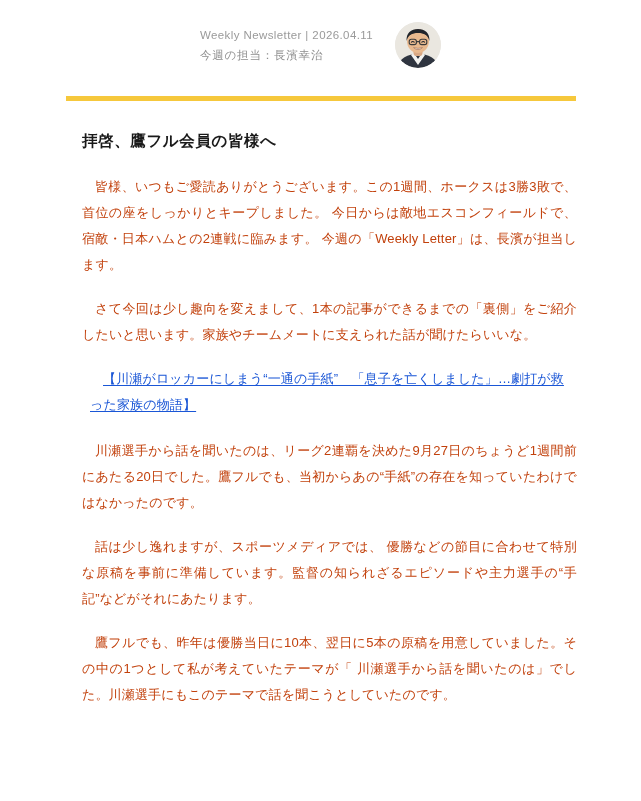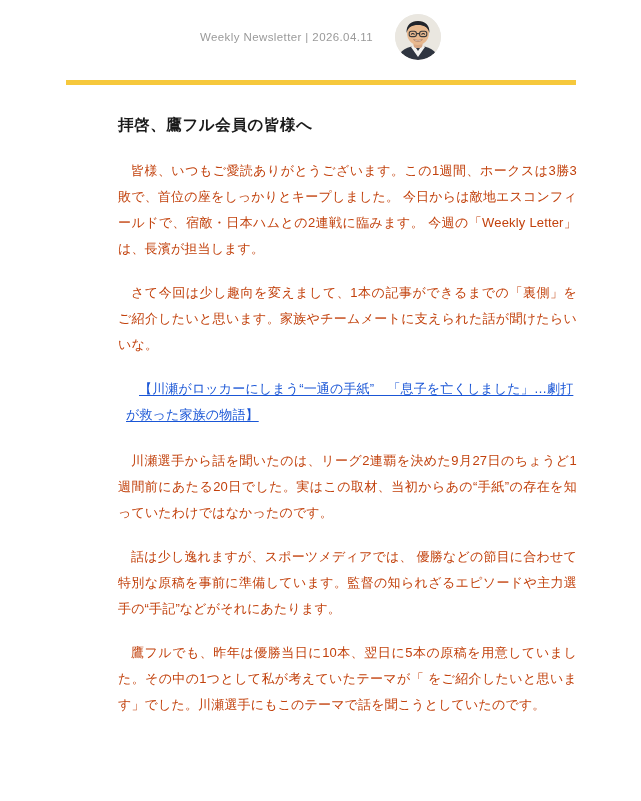--- a/index.html
+++ b/index.html
@@ -14,21 +14,21 @@
     overflow: hidden;
     font-family: "Liberation Sans", "DejaVu Sans", sans-serif;
     color: #333333;
     -webkit-font-smoothing: antialiased;
   }
 
   
   .header {
     position: relative;
     height: 58px;
-    padding: 8px;
+    padding: 16px;
     display: flex;
     align-items: center;
     justify-content: center;
     gap: 20px;
   }
   .header-inner {
     display: flex;
     align-items: center;
     gap: 22px;
   }
@@ -71,21 +71,21 @@
     justify-content: center;
   }
   .rule {
     width: 510px;
     height: 5px;
     background: #f6c83c;
   }
 
   
   .article {
-    padding: 28px 64px 0 118px;
+    padding: 28px 64px 0 82px;
   }
   h1.title {
     font-size: 15.5px;
     font-weight: bold;
     color: #1a1a1a;
     margin: 0 0 22px 0;
     letter-spacing: 0.6px;
     line-height: 1.5;
   }
   p.para {
@@ -111,20 +111,21 @@
     word-break: break-all;
   }
 </style>
 </head>
 <body>
 
 <div class="header">
   <div class="header-inner">
     <div class="header-lines">
       <div class="header-line">Weekly Newsletter | 2026.04.11</div>
+      <div class="header-line jp">今週の担当：長濱幸治</div>
     </div>
 
     <div class="avatar">
       <svg width="46" height="46" viewBox="0 0 46 46">
         <defs>
           <clipPath id="circ">
               <circle cx="23" cy="23" r="23"></circle>
             </clipPath>
         </defs>
         <g clip-path="url(#circ)">
@@ -162,17 +163,17 @@
 
 <div class="article">
 
   <h1 class="title">拝啓、鷹フル会員の皆様へ</h1>
 
   <p class="para">皆様、いつもご愛読ありがとうございます。この1週間、ホークスは3勝3敗で、首位の座をしっかりとキープしました。 今日からは敵地エスコンフィールドで、宿敵・日本ハムとの2連戦に臨みます。 今週の「Weekly Letter」は、長濱が担当します。</p>
   <p class="para">さて今回は少し趣向を変えまして、1本の記事ができるまでの「裏側」をご紹介したいと思います。家族やチームメートに支えられた話が聞けたらいいな。</p>
 
   <a class="link-heading" href="#" style="color: rgb(26, 86, 214);">【川瀬がロッカーにしまう“一通の手紙”　「息子を亡くしました」…劇打が救った家族の物語】</a>
 
-  <p class="para">川瀬選手から話を聞いたのは、リーグ2連覇を決めた9月27日のちょうど1週間前にあたる20日でした。実はこの取材、当初からあの“手紙”の存在を知っていたわけではなかったのです。</p>
+  <p class="para">川瀬選手から話を聞いたのは、リーグ2連覇を決めた9月27日のちょうど1週間前にあたる20日でした。鷹フルでも、当初からあの“手紙”の存在を知っていたわけではなかったのです。</p>
   <p class="para">話は少し逸れますが、スポーツメディアでは、 優勝などの節目に合わせて特別な原稿を事前に準備しています。監督の知られざるエピソードや主力選手の“手記”などがそれにあたります。</p>
-  <p class="para">鷹フルでも、昨年は優勝当日に10本、翌日に5本の原稿を用意していました。その中の1つとして私が考えていたテーマが「 をご紹介したいと思います」でした。川瀬選手にもこのテーマで話を聞こうとしていたのです。</p>
+  <p class="para">鷹フルでも、昨年は優勝当日に10本、翌日に5本の原稿を用意していました。その中の1つとして私が考えていたテーマが「 川瀬選手から話を聞いたのは」でした。川瀬選手にもこのテーマで話を聞こうとしていたのです。</p>
 
 </div>
 
 </body></html>

